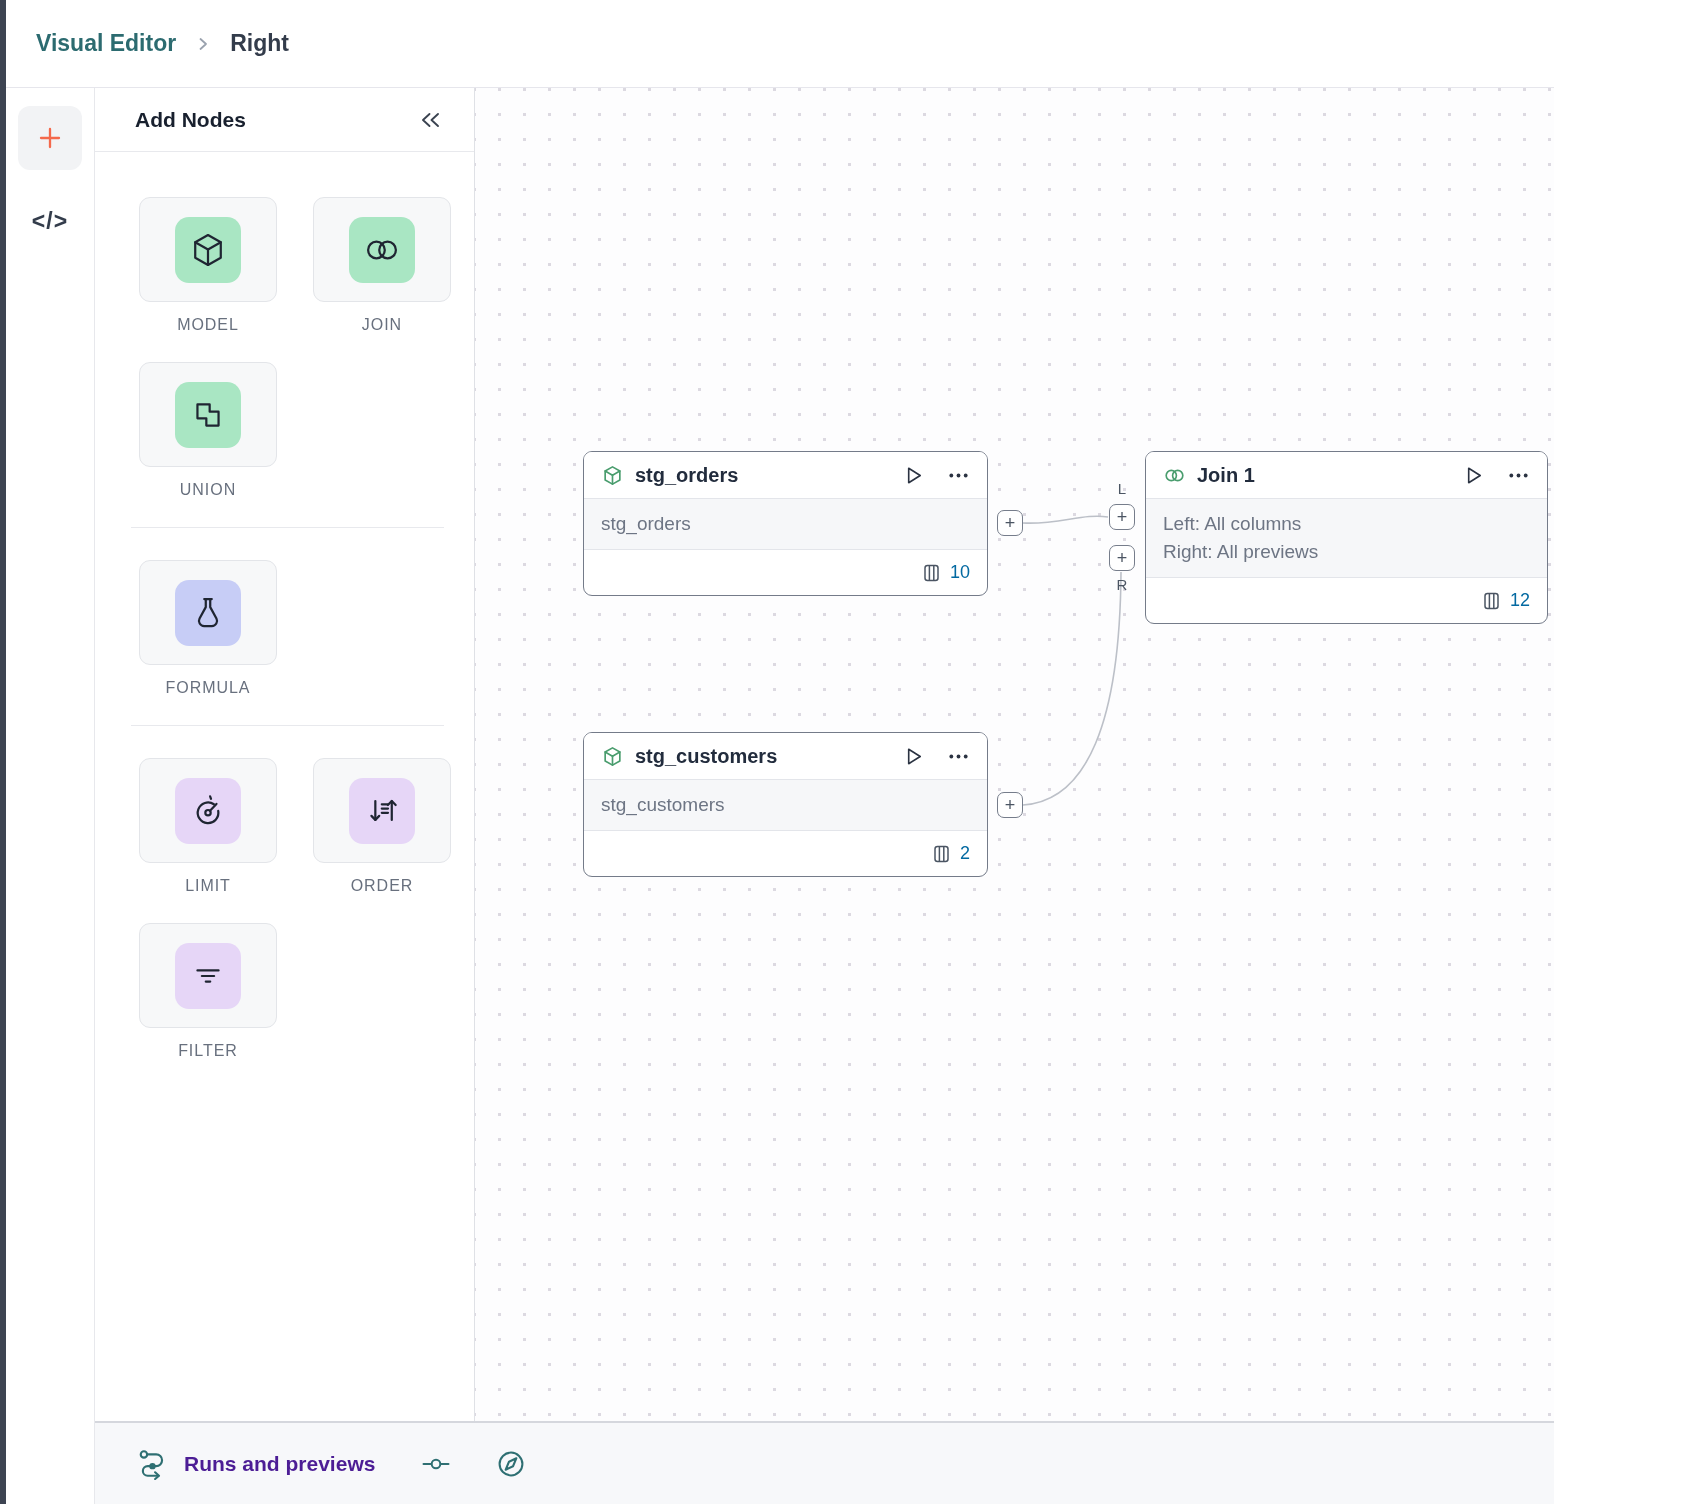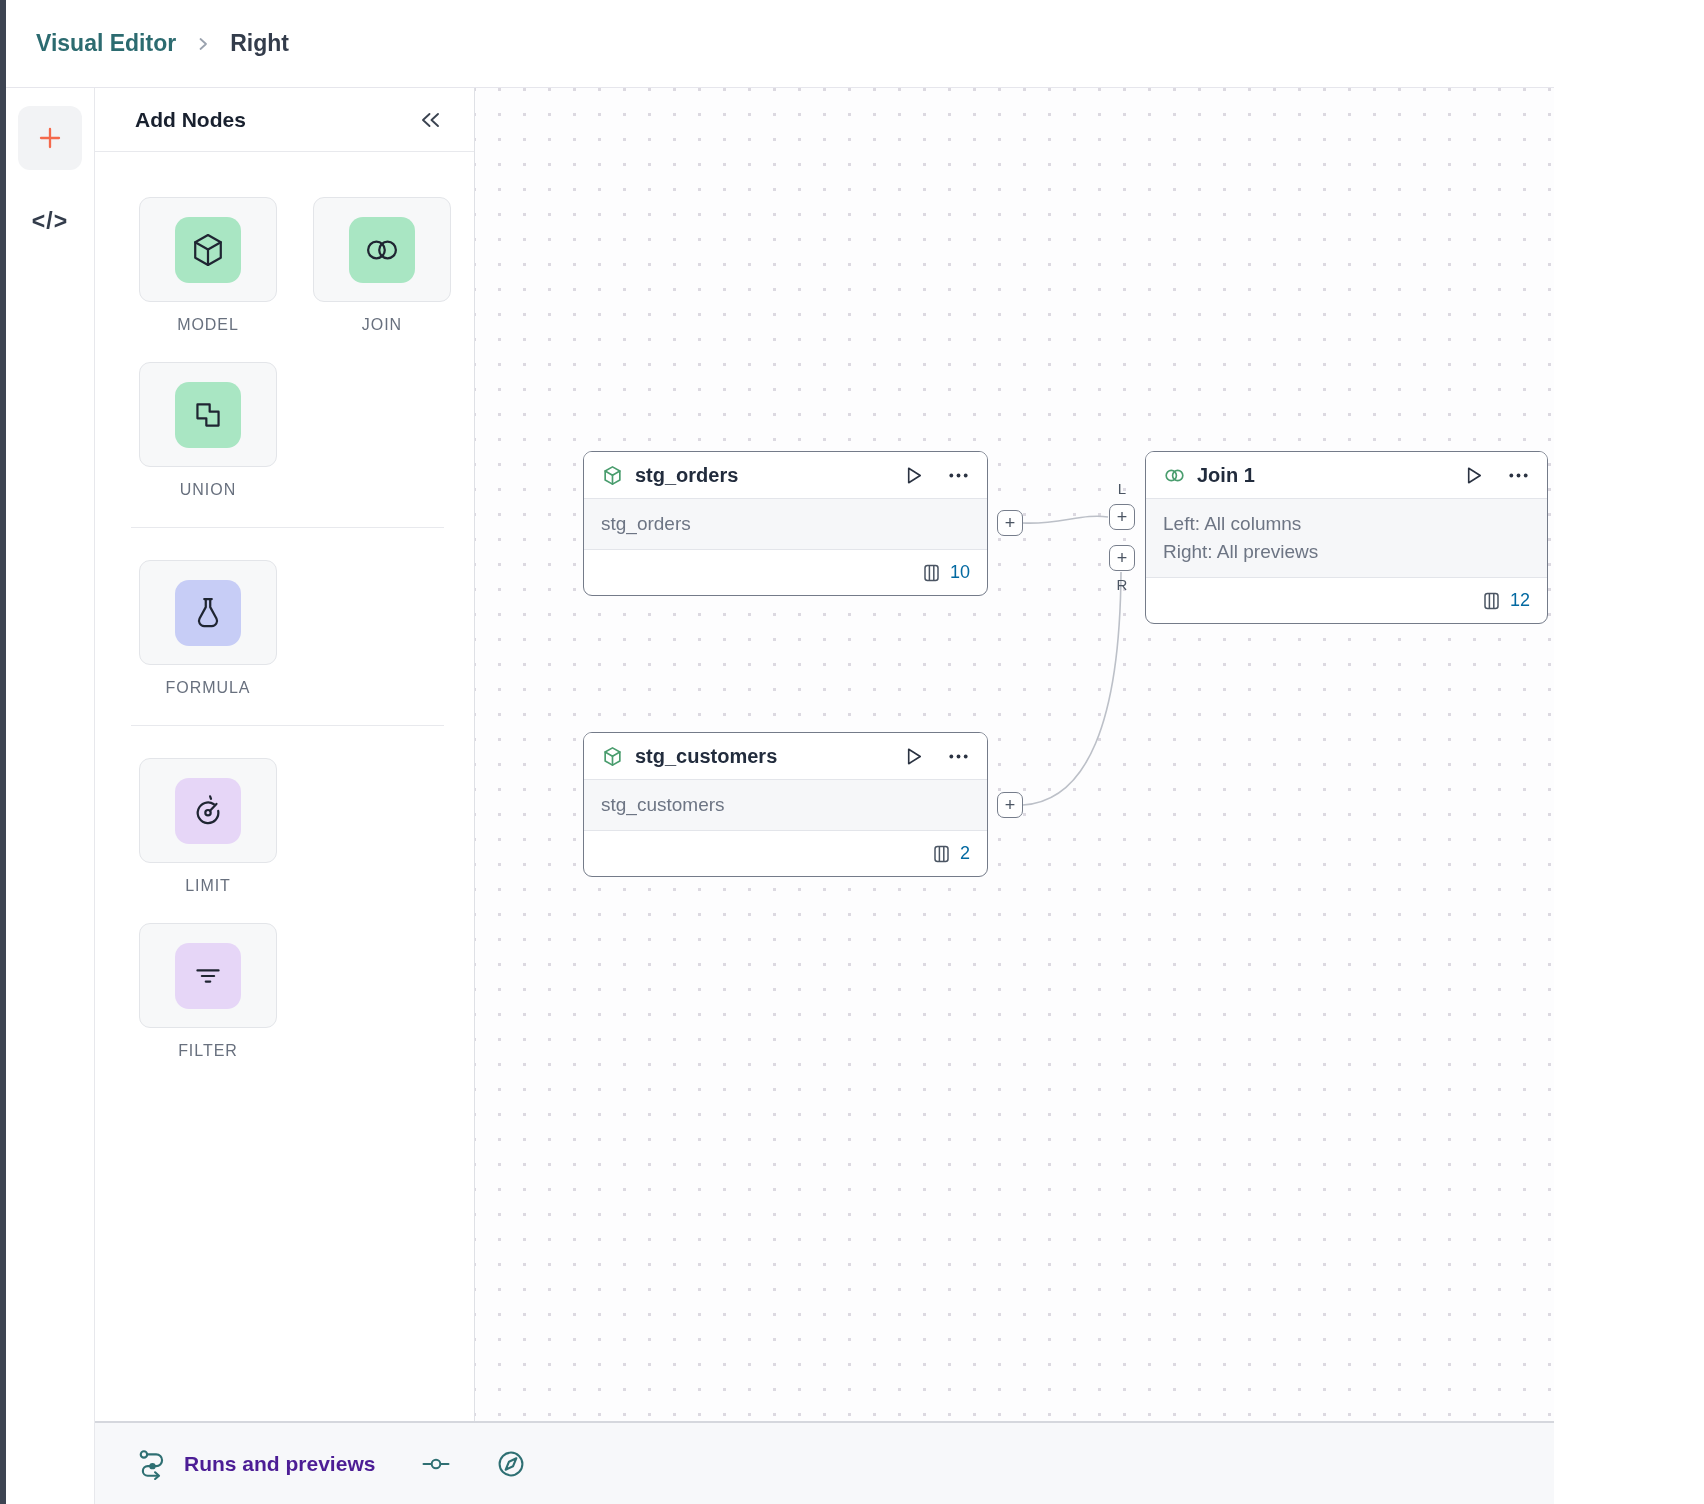--- a/index.html
+++ b/index.html
@@ -236,20 +236,36 @@
                   <div class="tile-icon-bg bg-purple">
                     <svg width="40" height="40" viewBox="0 0 36 36" fill="none" stroke="#1f2532" stroke-width="2" stroke-linecap="round" stroke-linejoin="round">
                         <path d="M23.3 11.9 A9.3 9.3 0 1 0 27.2 17.9"></path>
                         <circle cx="18" cy="19.5" r="2.4"></circle>
                         <path d="M19.8 17.8 L25.6 11.6"></path>
                         <path d="M19.9 4.8 L20.7 7"></path>
                       </svg>
                   </div>
                 </div>
                 <div class="tile-label">LIMIT</div>
+              </div>
+              <div class="tile-cell">
+                <div class="tile-card">
+                  <div class="tile-icon-bg bg-purple">
+                    <svg width="40" height="40" viewBox="0 0 36 36" fill="none" stroke="#1f2532" stroke-width="2" stroke-linecap="round" stroke-linejoin="round">
+                        <path d="M12 9 V26"></path>
+                        <polyline points="8.5,22.4 12,26 15.5,22.4"></polyline>
+                        <path d="M17.8 12 H23.4"></path>
+                        <path d="M17.8 15.8 H23.4"></path>
+                        <path d="M17.8 19.6 H23.4"></path>
+                        <path d="M26.8 26 V9"></path>
+                        <polyline points="23.3,12.6 26.8,9 30.3,12.6"></polyline>
+                      </svg>
+                  </div>
+                </div>
+                <div class="tile-label">ORDER</div>
               </div>
             </div>
             <div class="tile-row">
               <div class="tile-cell">
                 <div class="tile-card">
                   <div class="tile-icon-bg bg-purple">
                     <svg width="40" height="40" viewBox="0 0 36 36" fill="none" stroke="#1f2532" stroke-width="2" stroke-linecap="round">
                         <path d="M8.5 13 H27.5"></path>
                         <path d="M12.5 18 H23.5"></path>
                         <path d="M16 23 H20"></path>

